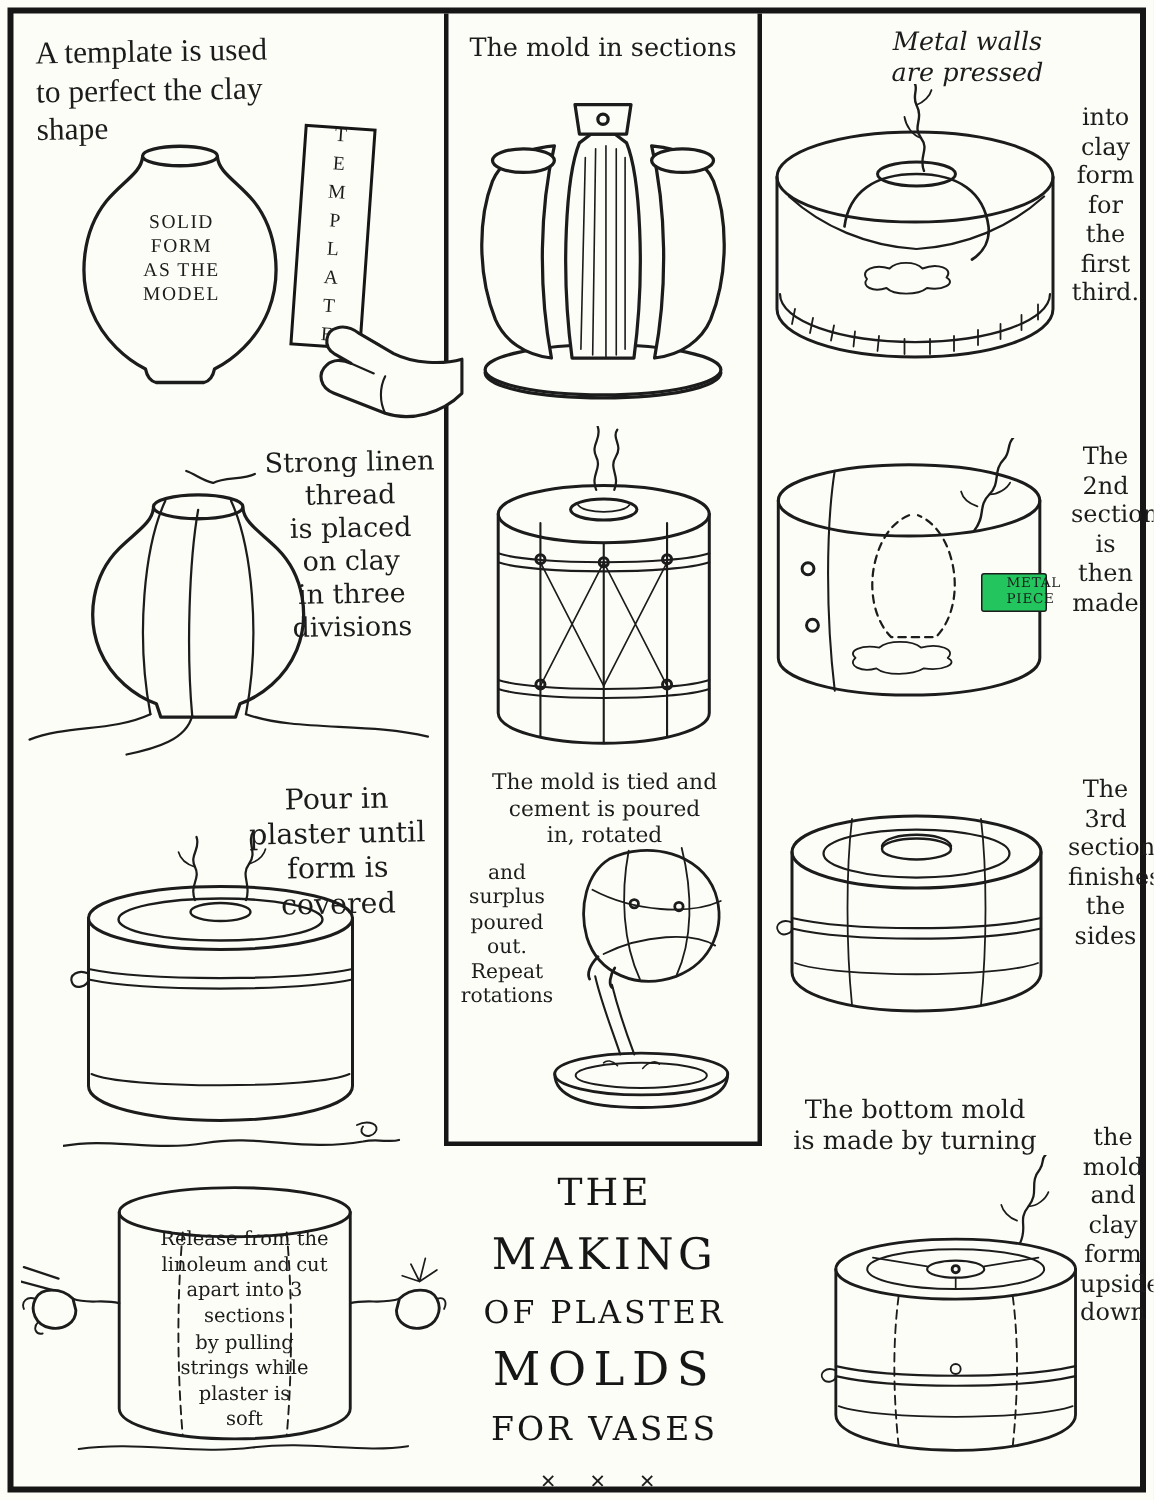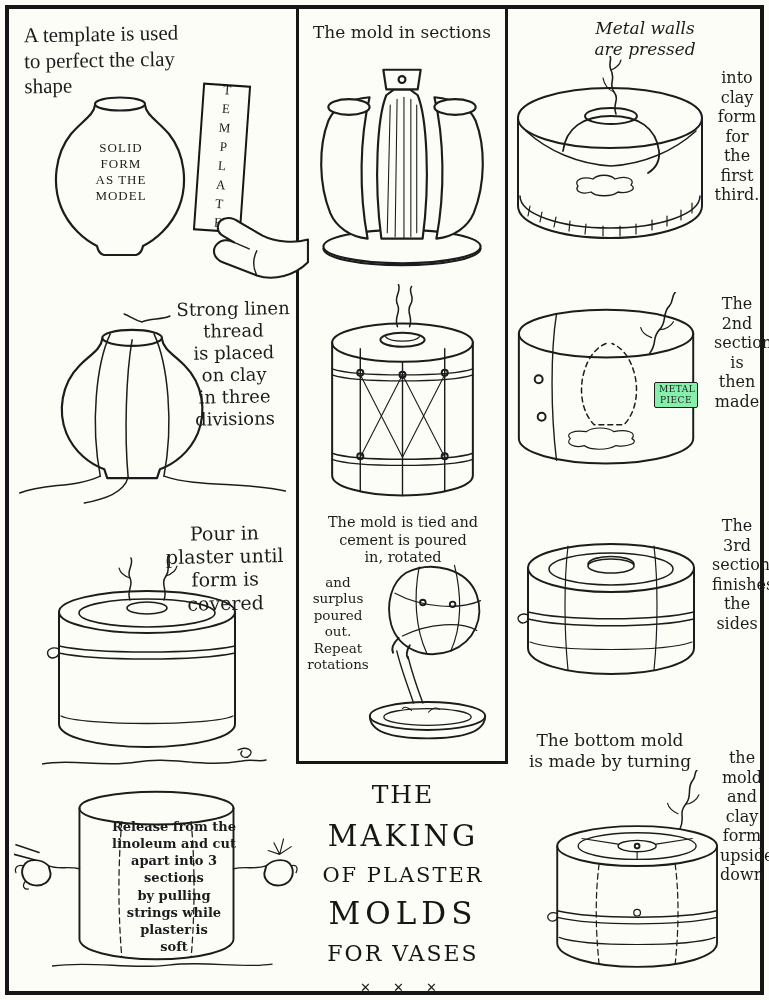--- a/index.html
+++ b/index.html
@@ -159,21 +159,21 @@
         <path d="M152,38 C158,38 164,34 166,30 M144,46 C138,44 134,40 133,36" stroke-width="1.2"></path>
         <ellipse cx="98" cy="42" rx="88" ry="24"></ellipse>
         <path d="M10,42 L10,148 C10,162 49,173 98,173 C147,173 186,162 186,148 L186,42"></path>
         <path d="M48,22 C42,60 42,120 48,170" stroke-width="1.4"></path>
         <circle cx="30" cy="88" r="4"></circle>
           <circle cx="33" cy="126" r="4"></circle>
         <path d="M98,52 C88,56 80,66 76,80 C70,100 74,122 86,134 L116,134 C128,122 132,100 126,80 C122,66 114,56 104,52" stroke-dasharray="5 4" stroke-width="1.5"></path>
         <path d="M62,148 C56,143 66,139 78,141 C84,136 100,136 106,141 C118,138 130,142 124,148 C132,152 120,157 108,155 C100,160 82,160 76,155 C66,158 56,153 62,148 Z" stroke-width="1.2"></path>
       </g>
     </svg>
-    <div class="cap abs center" style="left:146px; top:96px; width:44px; font-size:9px; letter-spacing:0.5px; background:#86efac; border:1px solid #1c1c1c; border-radius:2px; padding:1px 4px;">METAL
+    <div class="cap abs center" style="left:146px; top:96px; width:44px; font-size:9px; letter-spacing:0.5px; background:#22c55e; border:1px solid #1c1c1c; border-radius:2px; padding:1px 16px;">METAL
 PIECE</div>
   </div>
 
   <div class="panel" style="left:14px; top:508px; width:282px; height:270px;text-decoration:underline;">
     <div class="cap abs center" style="left:136px; top:14px; width:150px; font-size:19px; transform:rotate(-1deg);">Pour in
 plaster until
 form is
 covered</div>
     <svg class="abs" style="left:28px; top:46px;" width="225" height="220" viewBox="0 0 225 220">
       <g fill="none" stroke="#1c1c1c" stroke-width="2" stroke-linecap="round" stroke-linejoin="round">
@@ -249,21 +249,21 @@
         <path d="M68,95 C56,92 46,96 36,92 M228,95 C240,92 250,96 262,92" stroke-width="1.5"></path>
         <path d="M36,92 C28,84 14,84 10,92 C6,100 10,110 20,112 C30,114 38,108 38,100 Z" fill="#fdfdf8"></path>
         <path d="M10,92 C4,90 0,94 2,99 M12,108 C8,112 10,117 15,116" stroke-width="1.3"></path>
         <path d="M2,70 L26,78 M0,80 L22,86" stroke-width="1.6"></path>
         <path d="M262,92 C270,84 284,84 288,92 C292,100 288,110 278,112 C268,114 260,108 260,100 Z" fill="#fdfdf8"></path>
         <path d="M288,92 C294,90 295,95 293,99" stroke-width="1.3"></path>
         <path d="M270,68 L276,80 M280,64 L276,80 M288,72 L276,80 M264,76 L276,80" stroke-width="1.2"></path>
         <path d="M40,196 C80,190 120,200 160,195 C200,190 235,199 268,194" stroke-width="1.4"></path>
       </g>
     </svg>
-    <div class="cap abs center" style="left:90px; top:42px; width:140px; font-size:13px; line-height:1.32;font-weight:bold;">Release from the
+    <div class="cap abs center" style="left:79px; top:42px; width:140px; font-size:13px; line-height:1.32;">Release from the
 linoleum and cut
 apart into 3
 sections
 by pulling
 strings while
 plaster is
 soft</div>
   </div>
 
   <div class="panel" style="left:305px; top:764px; width:196px; height:222px;">

